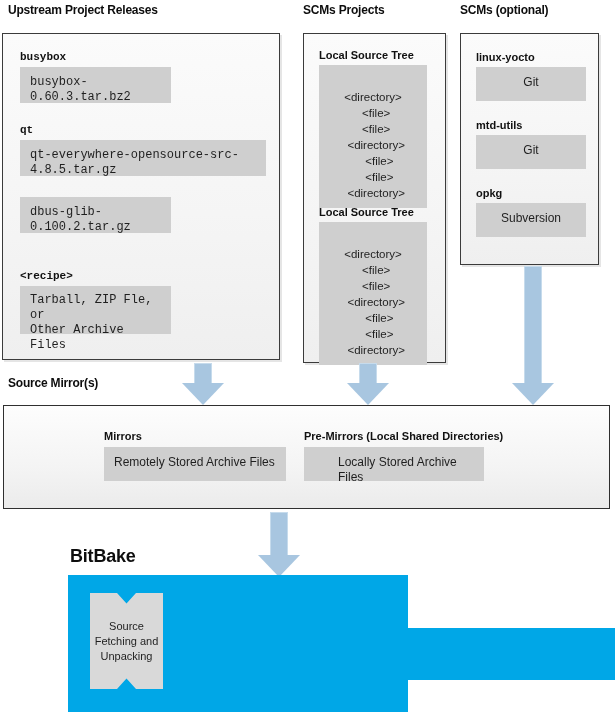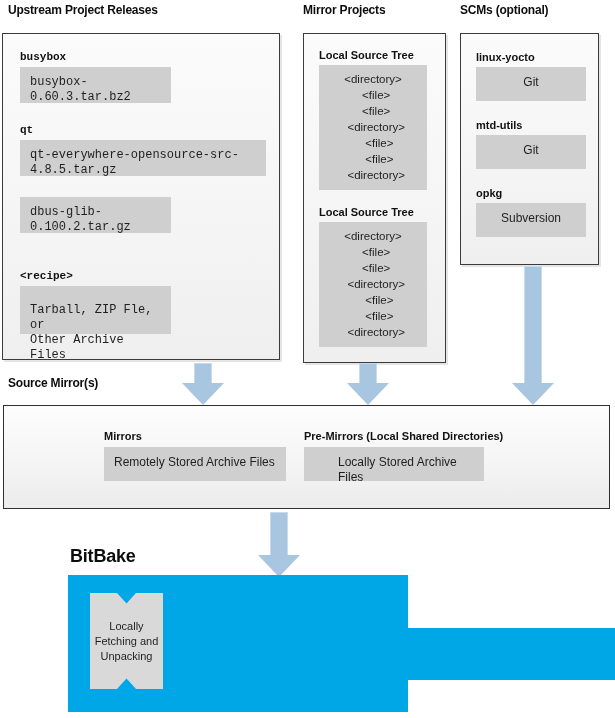--- a/index.html
+++ b/index.html
@@ -55,21 +55,21 @@
   .gray-box.center { text-align: center; }
 
   
   .tree {
     background: #cfcfcf;
     font-size: 11.5px;
     line-height: 16px;
     text-align: center;
     color: #1f1f1f;
     box-sizing: border-box;
-    padding: 6px 0 7px 0;
+    padding: 24px 0 7px 0;
   }
   .tree div { white-space: pre; }
   .arrow-wrap { position: absolute; }
   .arrow-stem {
     position: absolute;
     background: #a8c6e0;
     border: 1px solid #c6dbec;
     box-sizing: border-box;
   }
   .arrow-head {
@@ -135,28 +135,28 @@
     <div class="item-label">qt</div>
     <div class="gray-box" style="width:246px; height:36px;">qt-everywhere-opensource-src-4.8.5.tar.gz</div>
   </div>
 
   <div class="abs" style="left:17px; top:163px; width:240px;">
     <div class="gray-box" style="width:151px; height:36px;">dbus-glib-0.100.2.tar.gz</div>
   </div>
 
   <div class="abs" style="left:17px; top:236px; width:240px;">
     <div class="item-label">&lt;recipe&gt;</div>
-    <div class="gray-box" style="width:151px; height:48px; padding-top:17px;">
+    <div class="gray-box" style="width:151px; height:48px; padding-top:7px;">
       <div>Tarball, ZIP Fle, or</div>
       <div>Other Archive Files</div>
     </div>
   </div>
 </div>
 
-<div class="abs col-title" style="left:303px; top:3px;">Mirror Projects</div>
+<div class="abs col-title" style="left:303px; top:3px;">SCMs Projects</div>
 
 <div class="abs panel panel-shadow" style="left:303px; top:33px; width:143px; height:330px;">
 
   <div class="abs" style="left:15px; top:15px; width:113px;">
     <div class="item-label">Local Source Tree</div>
     <div class="tree" style="width:108px;">
       <div>&lt;directory&gt;</div>
       <div>  &lt;file&gt;</div>
       <div>  &lt;file&gt;</div>
       <div>  &lt;directory&gt;</div>
@@ -235,17 +235,17 @@
   <div class="arrow-head" style="left:0px; top:43px;"></div>
 </div>
 
 <div class="abs col-title" style="left:70px; top:546px; font-size:18px;">BitBake</div>
 
 <div class="bb-blue" style="left:68px; top:575px; width:340px; height:137px;"></div>
 <div class="bb-blue" style="left:408px; top:628px; width:207px; height:52px;"></div>
 
 <div id="fetch-callout" style="left:90px; top:593px; width:73px; height:96px;">
   <span>
-    <span style="display:block;">Locally</span>
+    <span style="display:block;">Source</span>
     <span style="display:block;">Fetching and</span>
     <span style="display:block;">Unpacking</span>
   </span>
 </div>
 
 </body></html>

